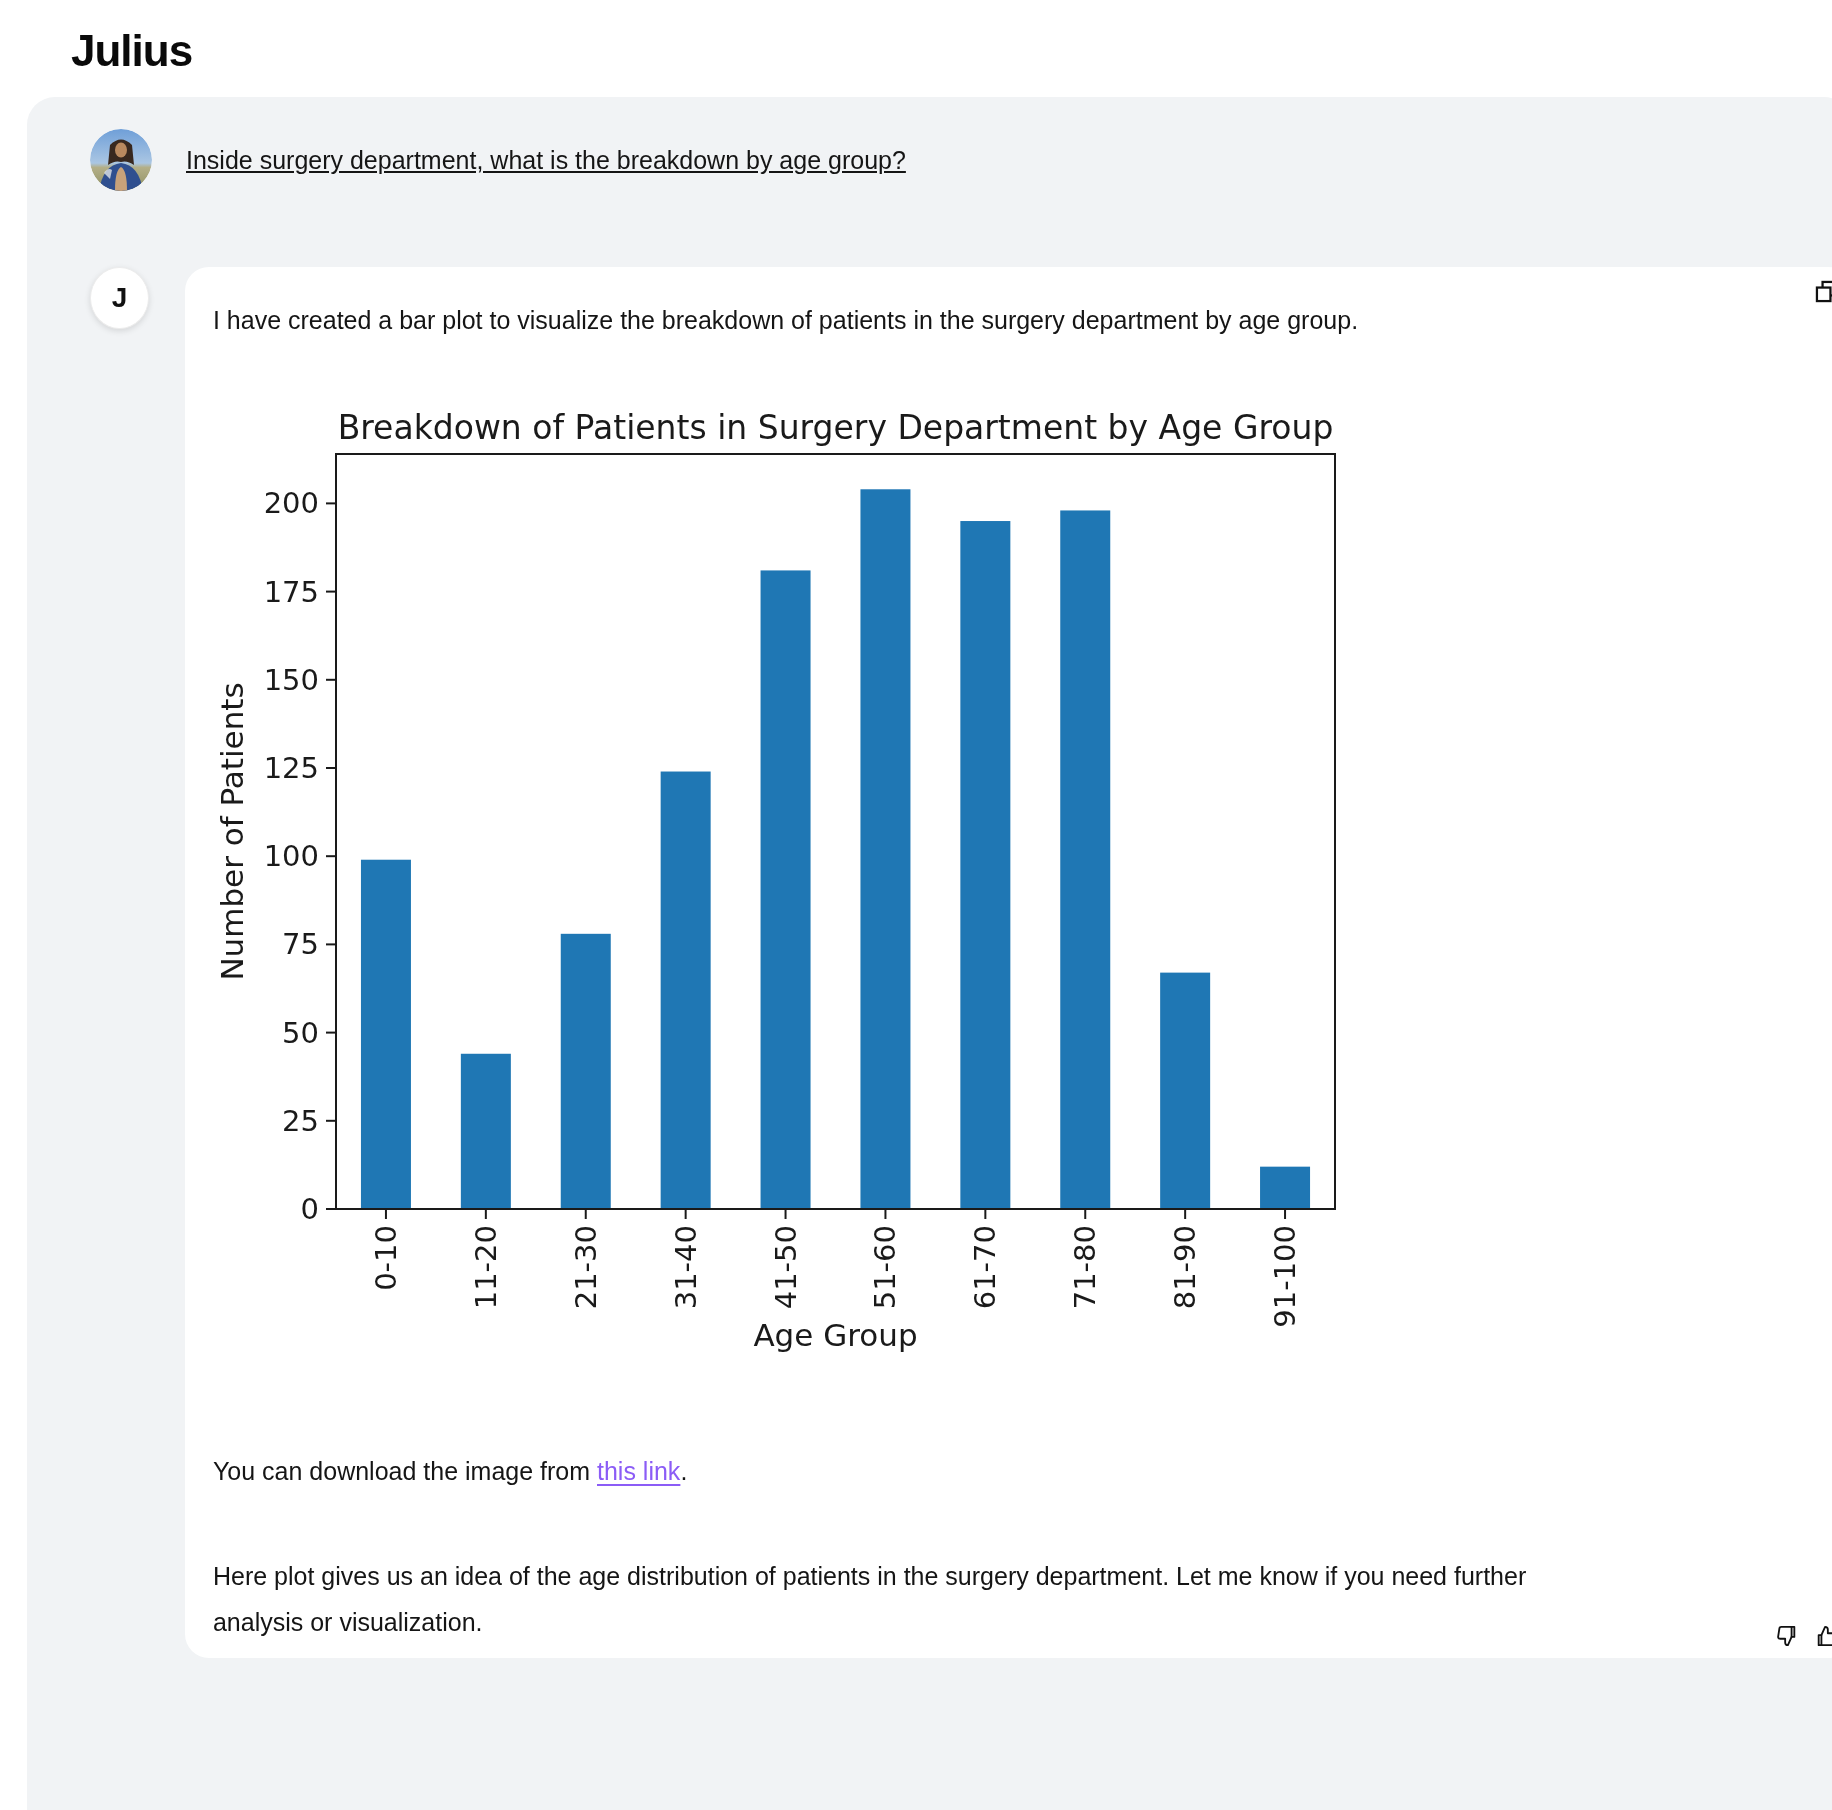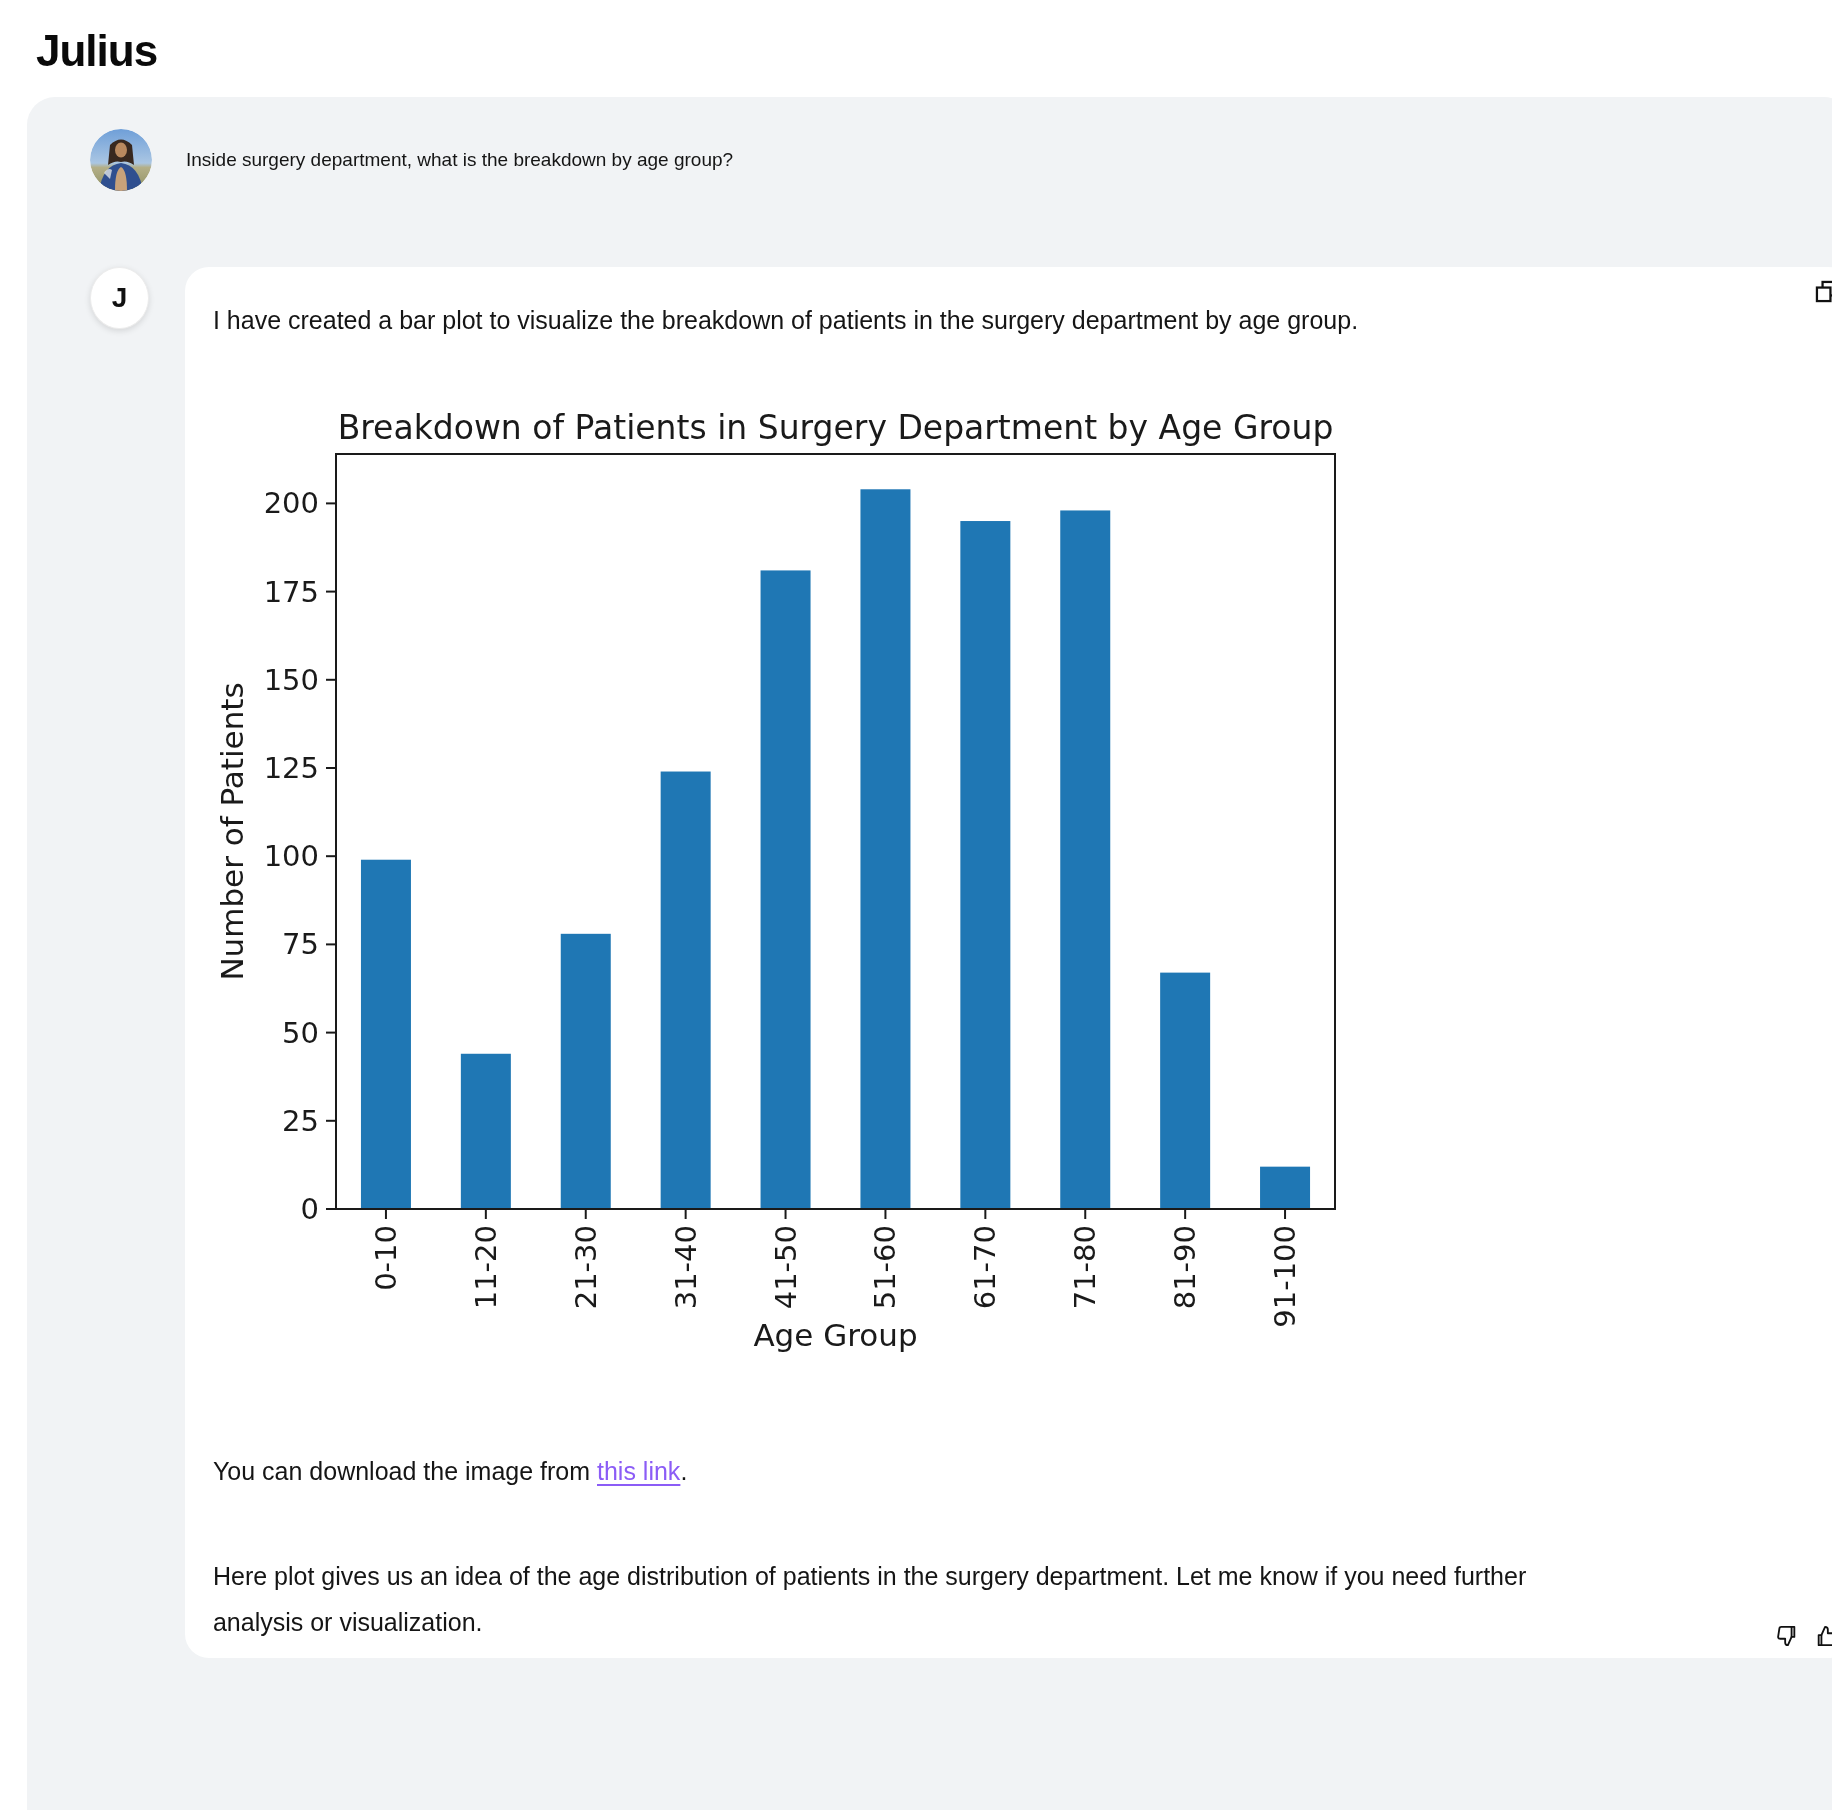--- a/index.html
+++ b/index.html
@@ -1,24 +1,24 @@
 <!DOCTYPE html>
 <html><head>
 <meta charset="utf-8">
 <style>
   * { box-sizing: border-box; margin: 0; padding: 0; }
   html, body { width: 1832px; height: 1810px; overflow: hidden; background: #ffffff;
     font-family: "Liberation Sans", sans-serif; color: #151515; }
-  .app-header { padding: 26px 0 0 36px; }
+  .app-header { padding: 26px 0 0 36px; margin-left: 35px; }
   .app-title { font-size: 44px; font-weight: 800; letter-spacing: -1px; color: #0a0a0a; }
   .chat-container { margin: 21px 0 0 27px; width: 1825px; height: 1760px;
     background: #f1f3f5; border-radius: 28px; padding: 32px 0 60px 63px; }
   .user-row { display: flex; align-items: center; gap: 34px; }
   .avatar { width: 62px; height: 62px; border-radius: 50%; flex: 0 0 62px; overflow: hidden; }
-  .user-text { font-size: 19px; line-height: 36px; }
+  .user-text { font-size: 25px; line-height: 36px; text-decoration: underline; }
   .assistant-row { display: flex; align-items: flex-start; gap: 36px; margin-top: 76px; }
   .j-avatar { width: 62px; height: 62px; border-radius: 50%; background: #ffffff;
     border: 1px solid #ececec; box-shadow: 0 2px 6px rgba(0,0,0,0.12);
     display: flex; align-items: center; justify-content: center;
     font-size: 28px; font-weight: 700; color: #111; }
   .card { position: relative; width: 1753px; background: #ffffff; border-radius: 24px;
     padding: 24px 28px 13px 28px; }
   .card p { font-size: 25px; line-height: 46px; max-width: 1460px; }
   .msg-intro { margin-top: 6px; }
   .msg-leadin { margin-top: 51px; }

